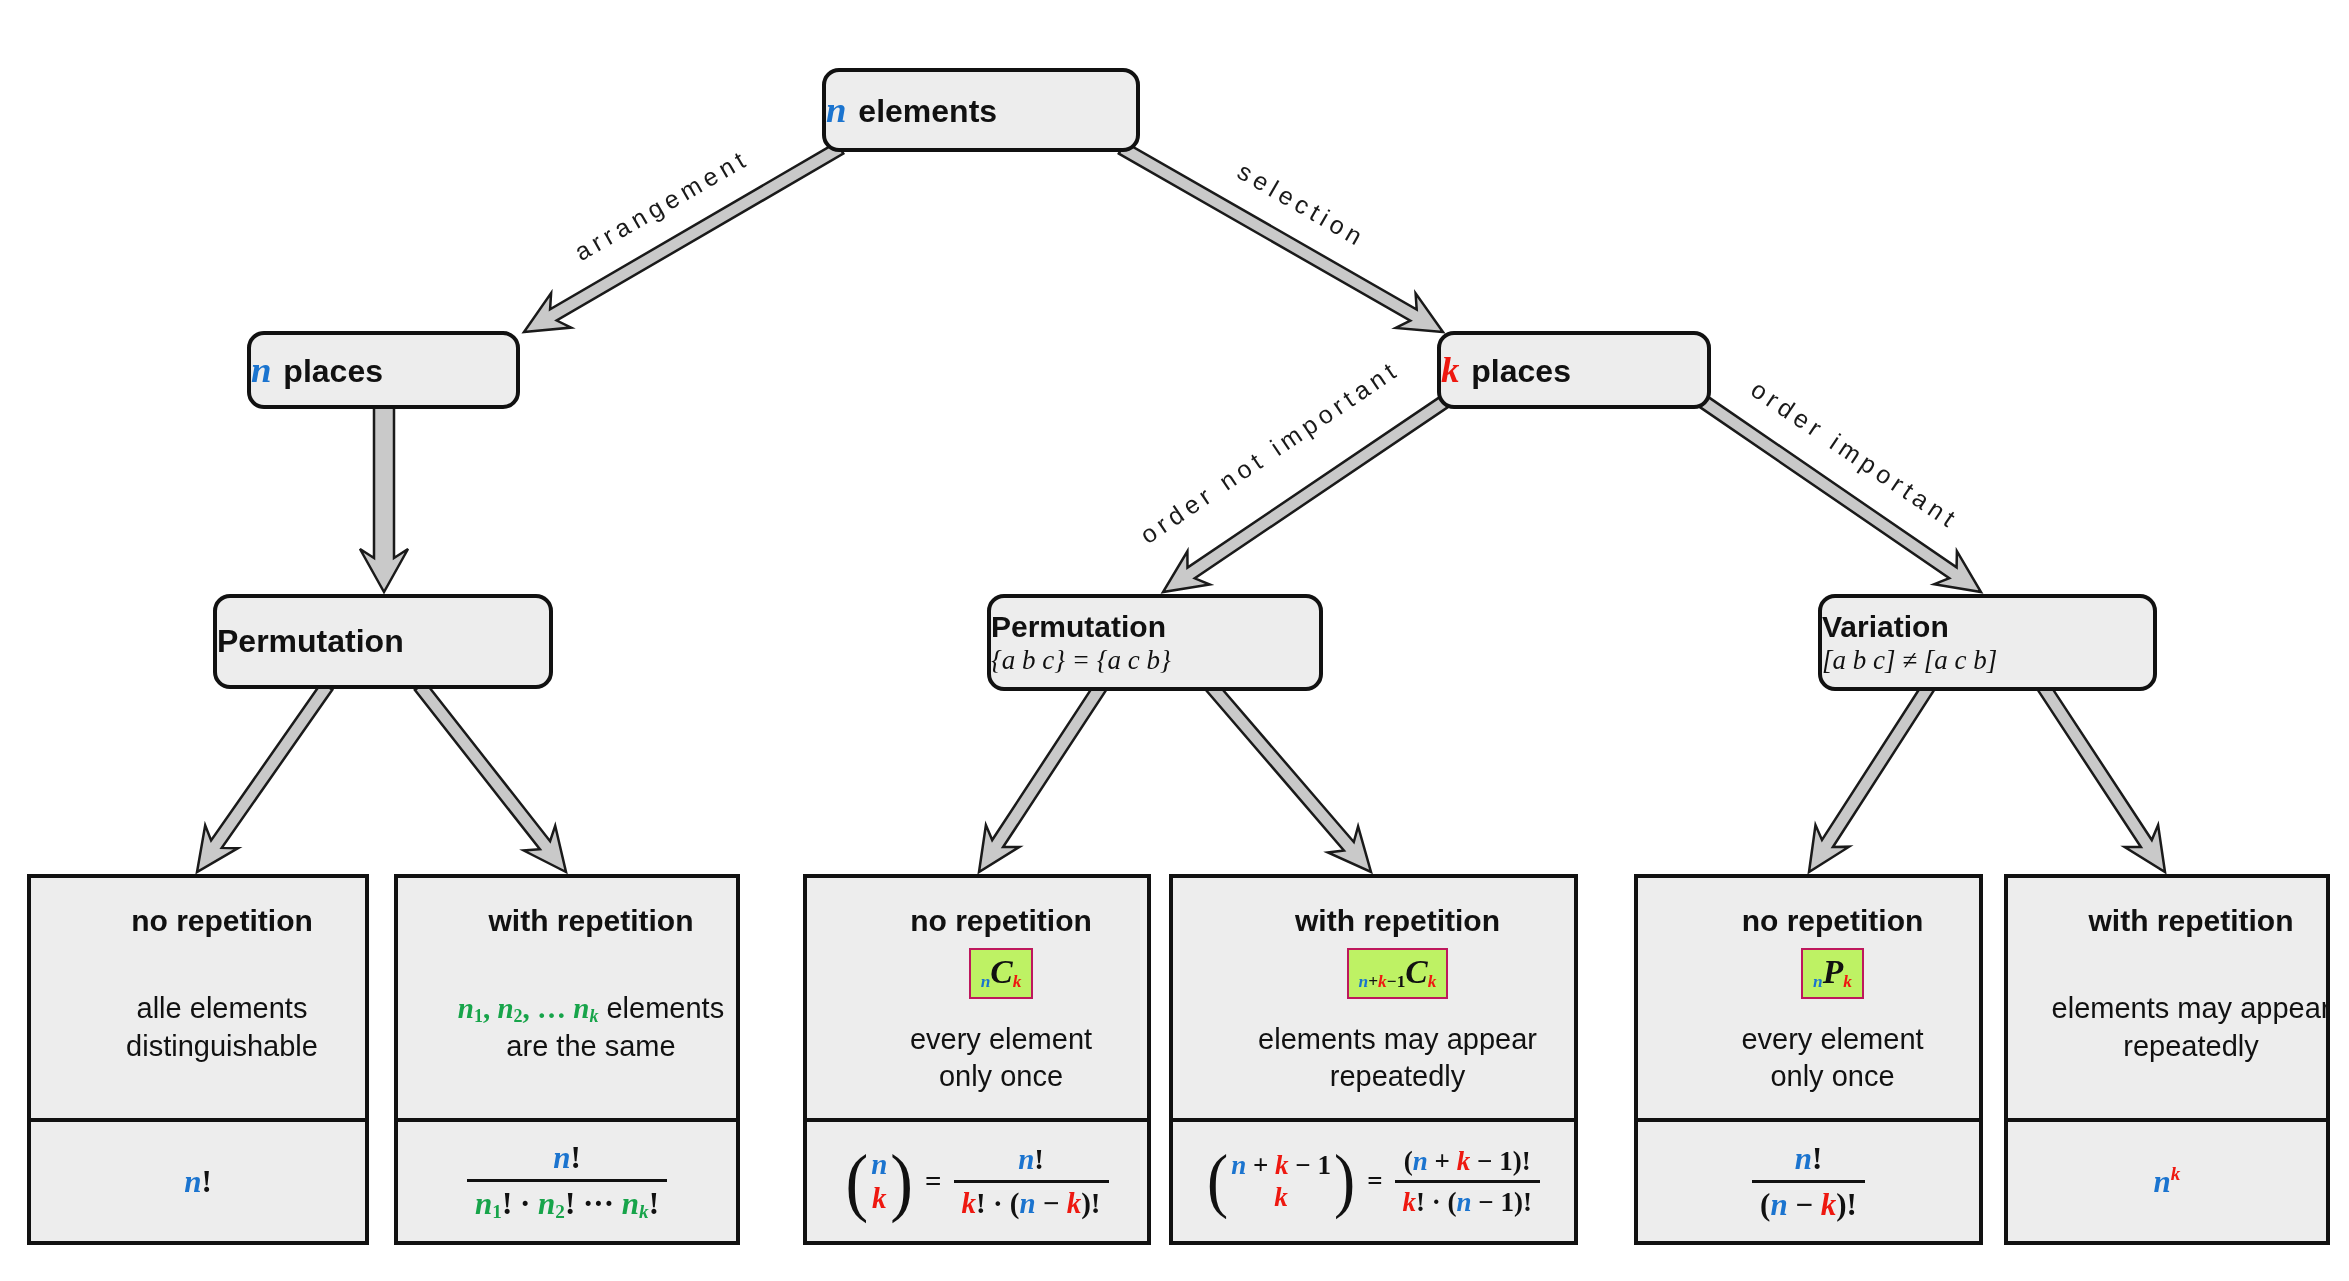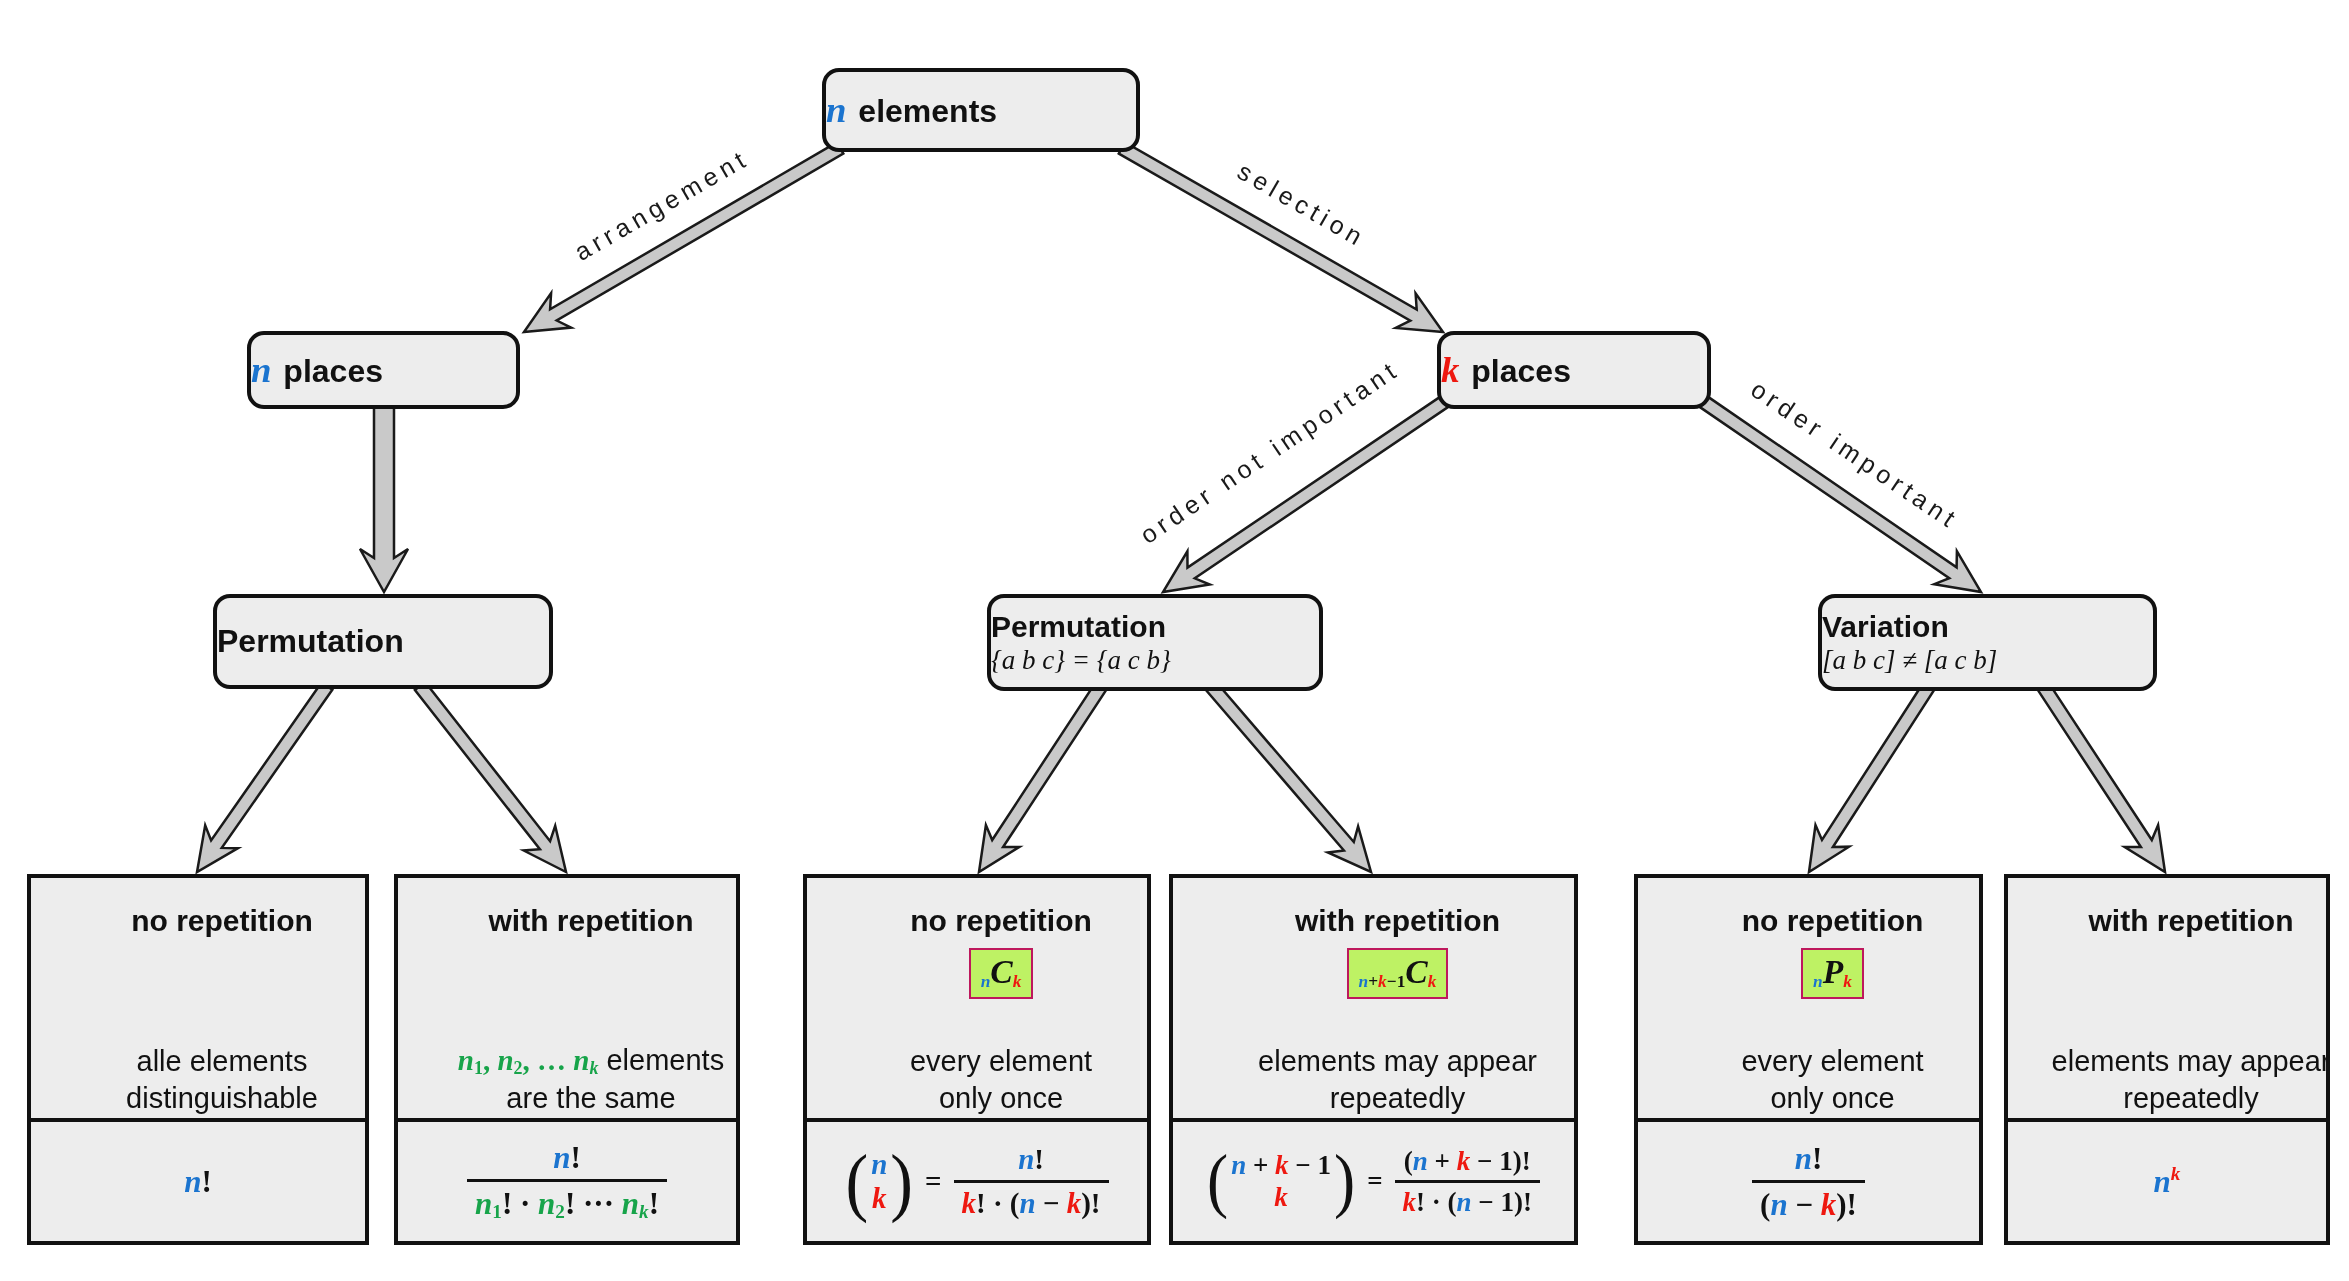--- a/index.html
+++ b/index.html
@@ -33,21 +33,21 @@
 
   
   .cell{position:absolute;top:874px;height:371px;background:#ededed;border:4px solid #111;
         box-sizing:border-box;display:flex;flex-direction:column;z-index:2;}
   .cell-top{height:240px;display:flex;flex-direction:column;align-items:center;
             padding-top:26px;box-sizing:border-box;margin-left:48px;}
   .cell-header{font-size:30px;font-weight:bold;}
   .badge{margin-top:10px;border:2px solid #be185d;padding:1px 10px 4px;font-size:28px;
          line-height:1.25;background:#bef264;}
   .badge .tok:not(.v-sub){font-size:120%;}
-  .cell-desc{flex:1;display:flex;flex-direction:column;justify-content:flex-end;align-items:center;
+  .cell-desc{flex:1;display:flex;flex-direction:column;justify-content:center;align-items:center;
              font-size:29px;line-height:1.3;}
   .cell-formula{border-top:4px solid #111;flex:1;display:flex;align-items:center;
                 justify-content:center;font-size:31px;}
   .cell-formula.small{font-size:27px;}
 
   .frac{display:inline-block;vertical-align:middle;text-align:center;line-height:1.2;}
   .fnum{display:block;padding:0 8px 3px;border-bottom:3px solid #111;text-align:center;}
   .fden{display:block;padding:3px 8px 0;text-align:center;}
   .binom{display:inline-flex;align-items:center;vertical-align:middle;}
   .bp{font-family:"Liberation Serif",serif;font-weight:normal;font-size:235%;line-height:0.8;

